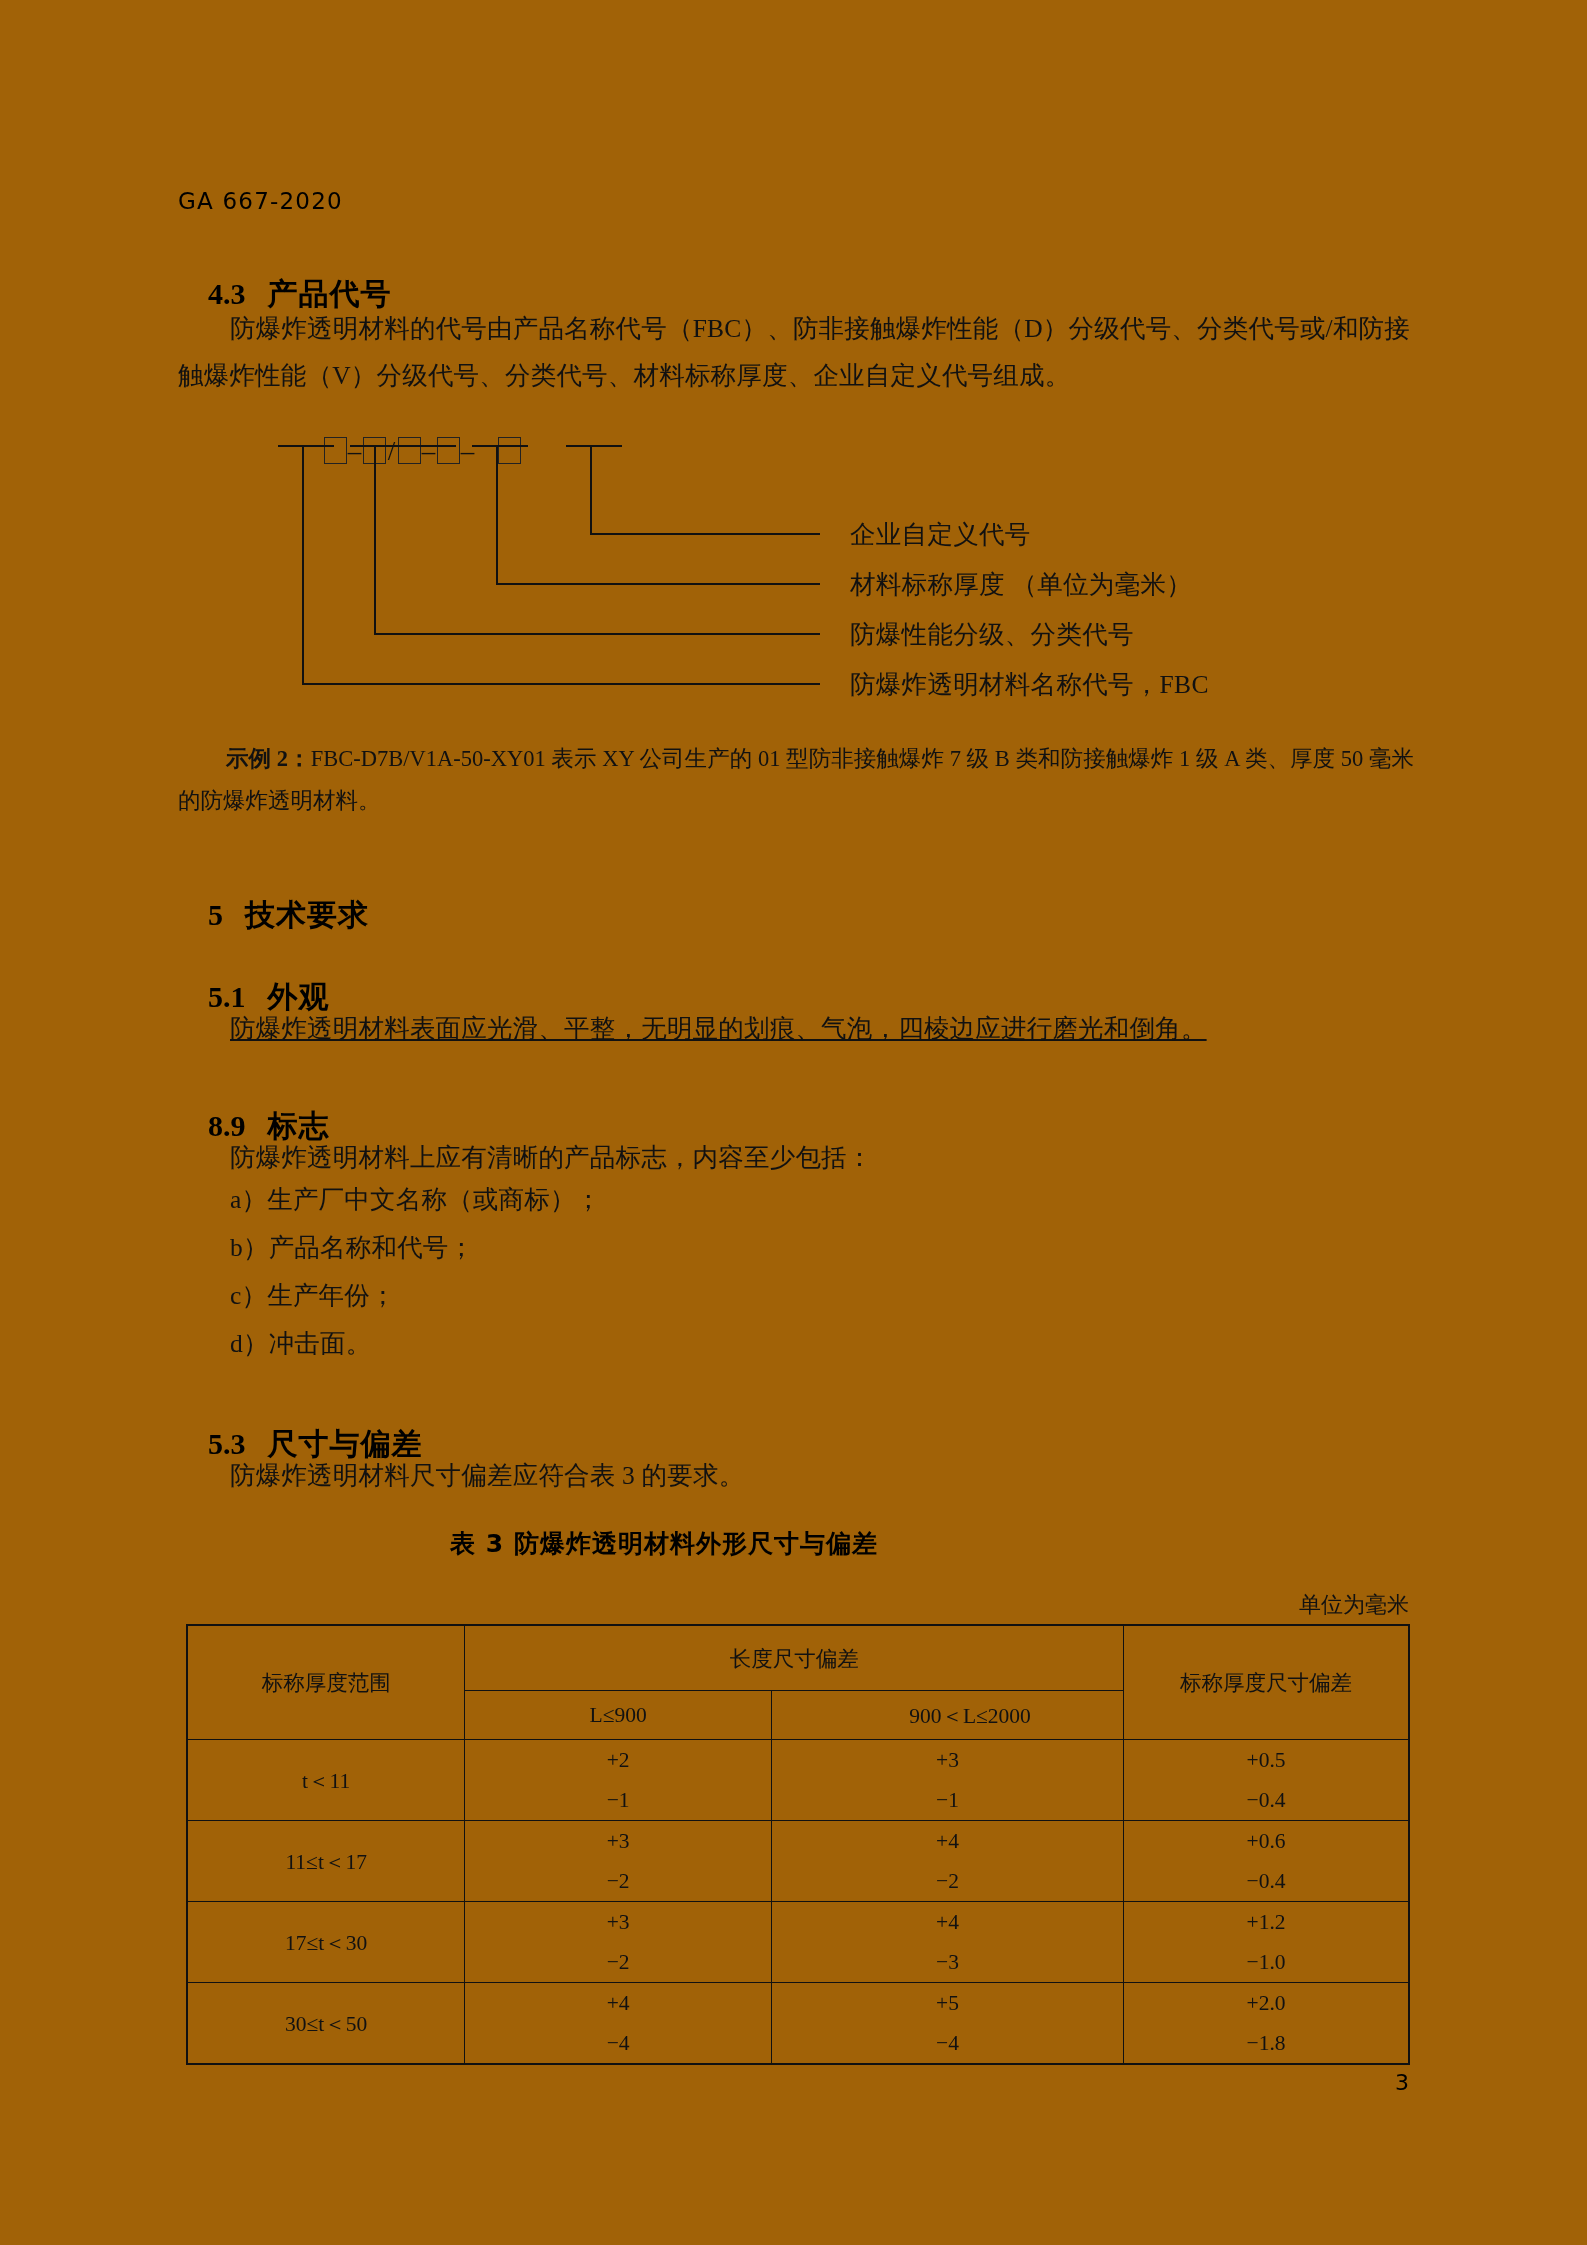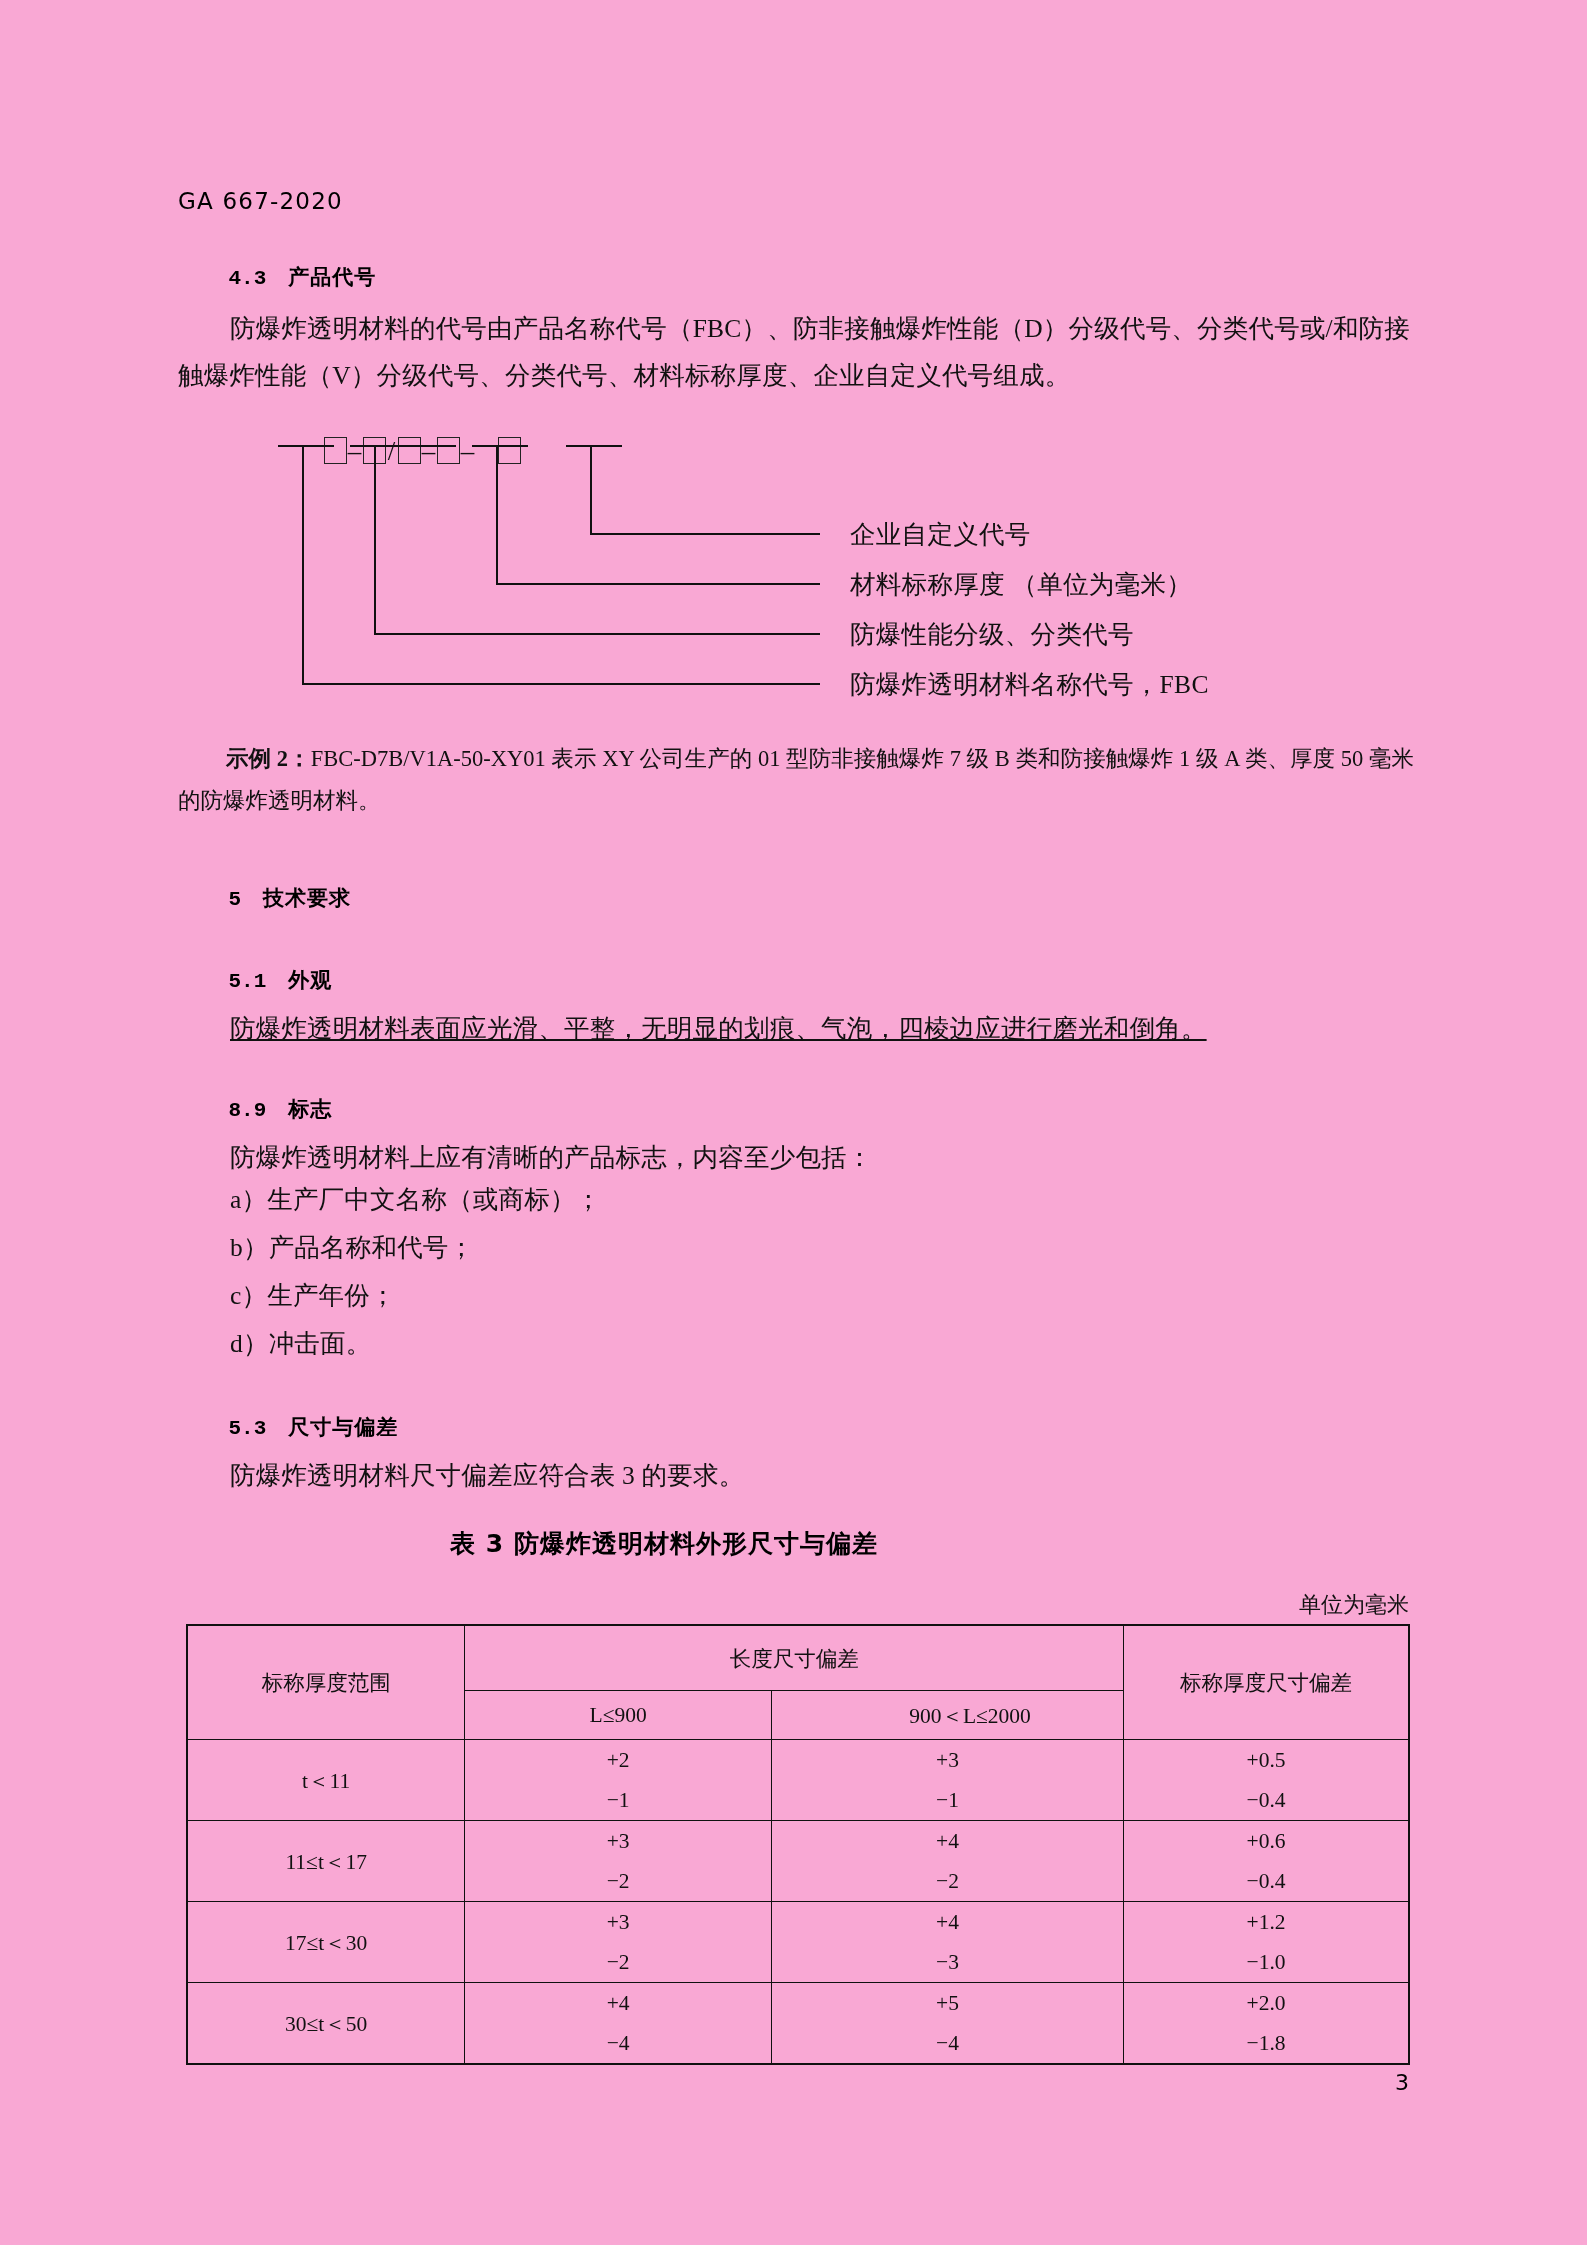--- a/index.html
+++ b/index.html
@@ -13,41 +13,41 @@
     position: relative;
     font-family: "Liberation Serif", "DejaVu Serif", serif;
     color: #1a1a1a;
     overflow: hidden;
   }
   .page {
     position: absolute;
     left: 0; top: 0;
     width: 1587px;
     height: 2245px;
-    background: #f9a8d4;
+    background: #a16207;
   }
 
   
   .running-header {
     position: absolute;
     left: 178px;
     top: 188px;
     font-family: "DejaVu Sans", "Liberation Sans", sans-serif;
     font-size: 23px;
     letter-spacing: 1.2px;
     color: #000;
   }
 
   
   .clause-h {
     position: absolute;
     left: 178px;
-    font-family: Liberation Mono, monospace;
+    font-family: Liberation Serif, serif;
     font-weight: bold;
-    font-size: 21px;
+    font-size: 30px;
     color: #000;
     white-space: pre;
   }
   .clause-h .num { letter-spacing: 0px; }
   .clause-h .ttl { margin-left: 22px; letter-spacing: 1px; }
 
   
   .para {
     position: absolute;
     font-size: 25.5px;

